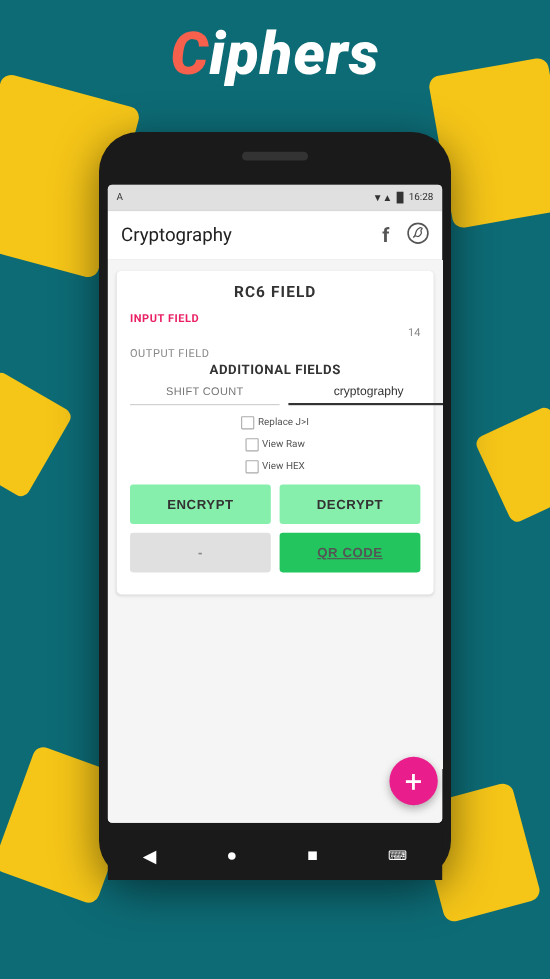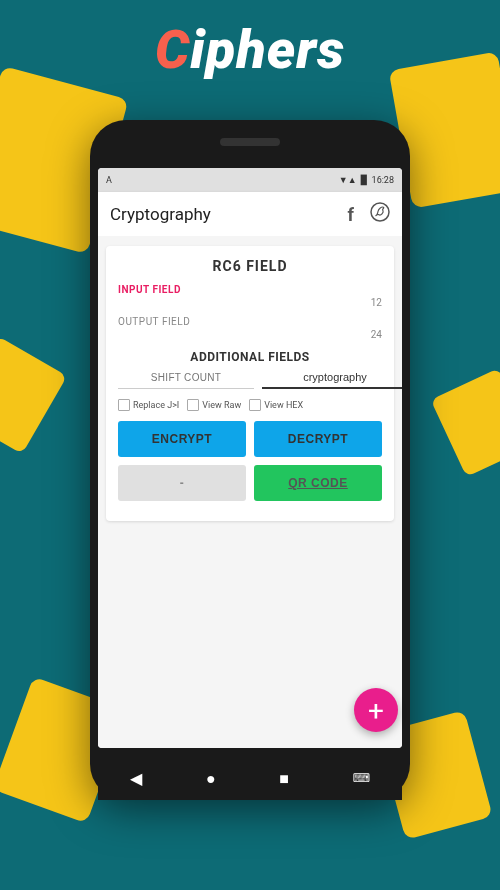--- a/index.html
+++ b/index.html
@@ -217,20 +217,21 @@
       border-bottom: 2px solid #333;
       color: #333;
     }
 
     
     .checkboxes-row {
       display: flex;
       gap: 8px;
       align-items: center;
       margin-bottom: 10px;
+      flex-direction: column;
     }
 
     .checkbox-item {
       display: flex;
       align-items: center;
       gap: 3px;
       font-size: 9px;
       color: #555;
     }
 
@@ -251,21 +252,21 @@
 
     .btn {
       flex: 1;
       height: 36px;
       border: none;
       border-radius: 3px;
       font-size: 12px;
       font-weight: 700;
       letter-spacing: 0.5px;
       cursor: pointer;
-      background: #0ea5e9;
+      background: #86efac;
       color: #333;
     }
 
     .btn-secondary {
       background: #e0e0e0;
       color: #888;
     }
 
     .btn-outline {
       background: #22c55e;
@@ -362,25 +363,24 @@
     </div>
 
     <div class="main-content">
       <div class="card">
 
         
         <div class="card-title">RC6 FIELD</div>
 
         
         <div class="field-label">INPUT FIELD</div>
-        <div class="char-count">12</div>
+        <div class="char-count">14</div>
 
         
         <div class="output-label">OUTPUT FIELD</div>
-        <div class="output-char-count">24</div>
 
         
         <div class="additional-title">ADDITIONAL FIELDS</div>
 
         
         <div class="fields-row">
           <input class="field-input-box" type="text" placeholder="SHIFT COUNT" value="" style="color: rgb(170, 170, 170); font-size: 10px; letter-spacing: 0.3px;">
           <input class="field-input-box active" type="text" value="cryptography" style="">
         </div>
 

